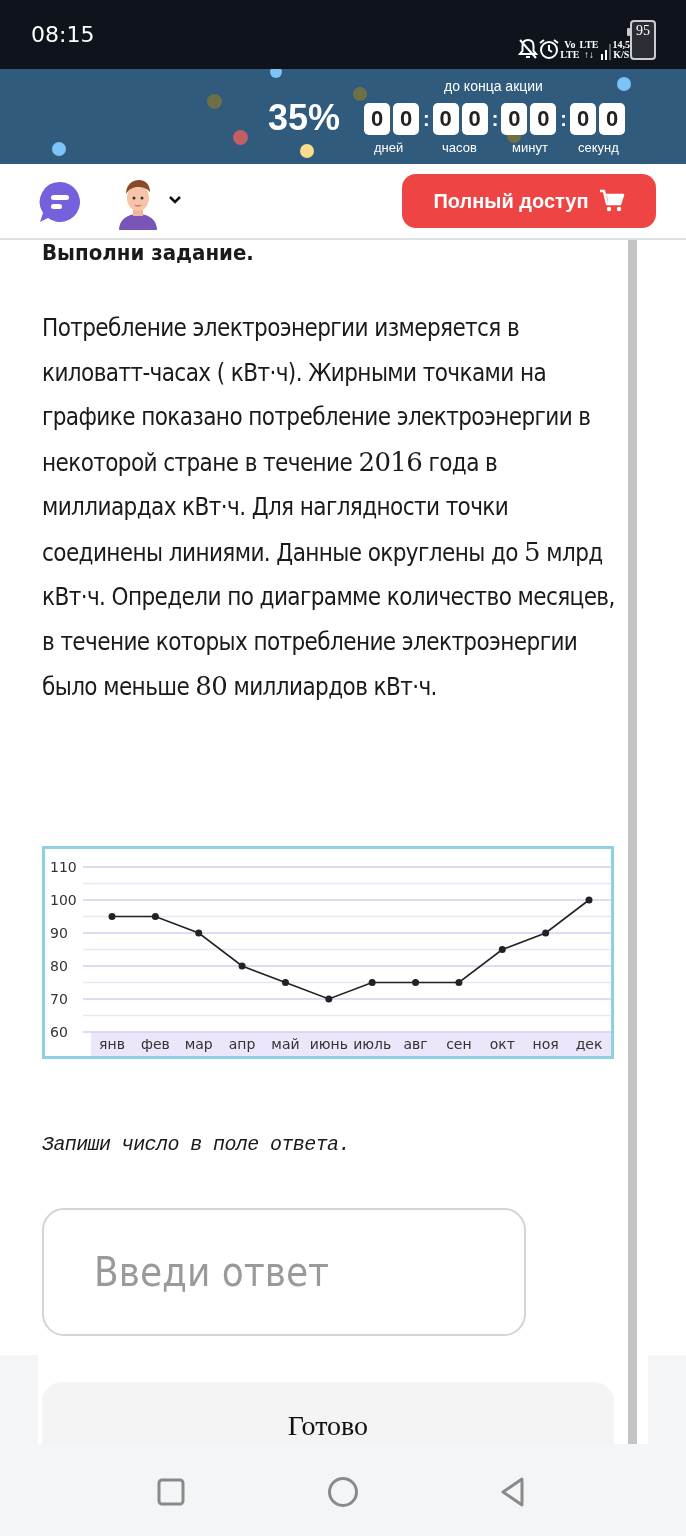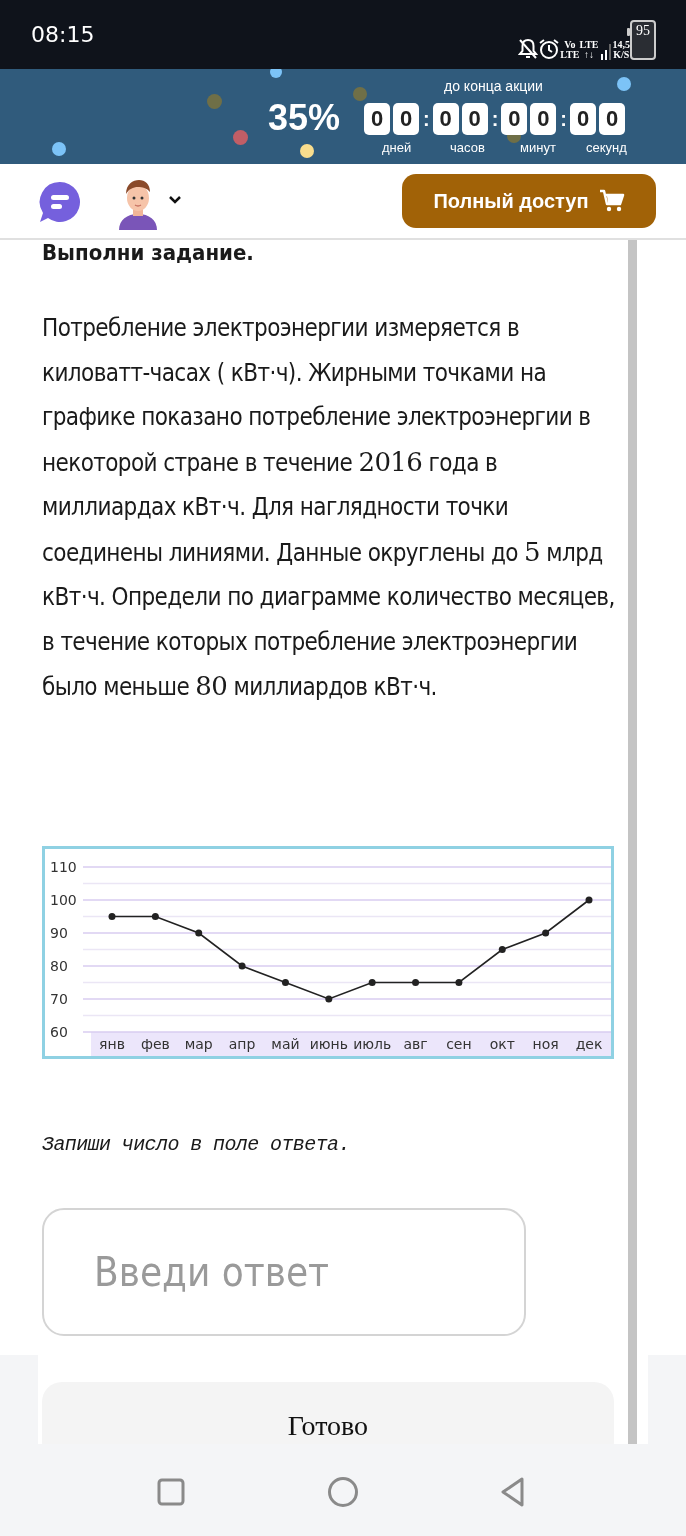--- a/index.html
+++ b/index.html
@@ -12,27 +12,27 @@
   .battery::before { content: ""; position: absolute; left: -5px; top: 6px; width: 3px; height: 8px; background: #ccc; border-radius: 1px; }
 
   .promo { position: absolute; left: 0; top: 69px; width: 686px; height: 95px; background: #305b7c; color: #fff; overflow: hidden; }
   .promo .dot { position: absolute; border-radius: 50%; }
   .promo .lead { position: absolute; left: 99px; top: 15px; font-size: 20px; line-height: 20px; }
   .promo .pct { position: absolute; left: 268px; top: 28px; font-size: 36px; font-weight: bold; }
   .promo .until { position: absolute; left: 444px; top: 9px; font-size: 14px; }
   .timer { position: absolute; left: 364px; top: 34px; display: flex; align-items: center; }
   .digit { width: 26px; height: 32px; background: #fff; color: #222; border-radius: 5px; font-size: 22px; font-weight: bold; display: flex; align-items: center; justify-content: center; margin-right: 3px; }
   .colon { color: #fff; font-size: 20px; font-weight: bold; margin: 0 3px 0 1px; }
-  .tlabel { position: absolute; top: 71px; font-size: 13px; color: #fff; margin-left: 8px; }
+  .tlabel { position: absolute; top: 71px; font-size: 13px; color: #fff; }
 
   .topnav { position: absolute; left: 0; top: 164px; width: 686px; height: 76px; background: #fff; border-bottom: 2px solid #e0e0e0; }
   .chat-icon { position: absolute; left: 38px; top: 16px; width: 44px; height: 44px; }
   .avatar { position: absolute; left: 115px; top: 12px; width: 46px; height: 54px; }
   .chev { position: absolute; left: 168px; top: 30px; width: 14px; height: 12px; }
-  .full-access { position: absolute; left: 402px; top: 10px; width: 254px; height: 54px; background: #a16207; border-radius: 14px; color: #fff; font-size: 20px; font-weight: bold; display: flex; align-items: center; justify-content: center; gap: 10px; border: none; }
+  .full-access { position: absolute; left: 402px; top: 10px; width: 254px; height: 54px; background: #ef4444; border-radius: 14px; color: #fff; font-size: 20px; font-weight: bold; display: flex; align-items: center; justify-content: center; gap: 10px; border: none; }
 
   .scrollbar { position: absolute; left: 628px; top: 240px; width: 9px; height: 1204px; background: #c4c4c4; }
 
   .content { position: absolute; left: 42px; top: 240px; width: 580px; color: #1a1a1a; font-family: "DejaVu Sans Condensed", "DejaVu Sans", sans-serif; }
   .task-title { font-size: 22px; font-weight: bold; position: absolute; top: 0; left: 0; white-space: nowrap; }
   .problem { position: absolute; top: 66px; left: 0; width: 580px; font-size: 24px; line-height: 44.5px; letter-spacing: -0.6px; }
   .num { font-family: "DejaVu Serif", serif; font-size: 26px; }
 
   .chart { position: absolute; left: 42px; top: 846px; width: 572px; height: 213px; border: 3px solid #8fd1e3; background: #fff; }
   .chart svg { position: absolute; left: 0; top: 0; }

